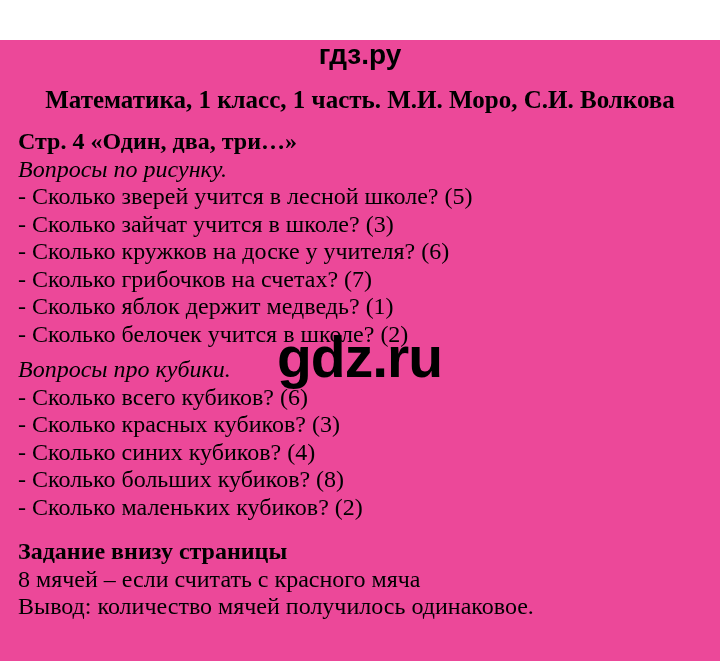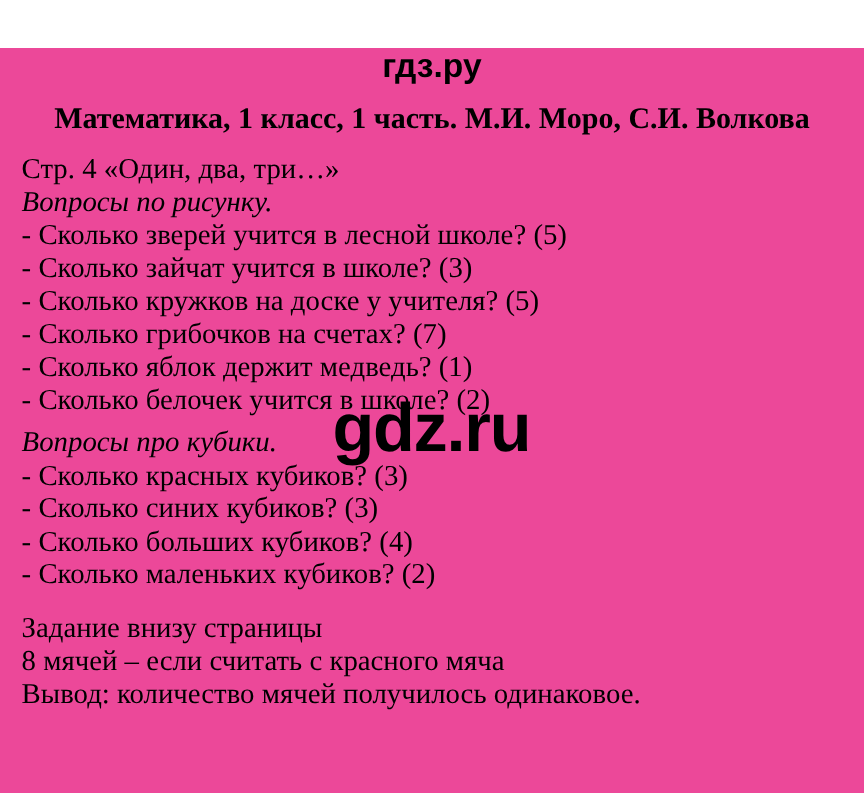--- a/index.html
+++ b/index.html
@@ -39,21 +39,21 @@
     line-height: 30px;
   }
   .content {
     position: absolute;
     top: 88px;
     left: 18px;
     right: 0;
     font-size: 24px;
     line-height: 27.5px;
   }
-  .bold { font-weight: normal; }
+  .bold { font-weight: bold; }
   .italic { font-style: italic; }
   .section-cubes { margin-top: 8px; }
   .task-block { margin-top: 17px; }
   .watermark {
     position: absolute;
     left: 277px;
     top: 289px;
     font-family: "Liberation Sans", sans-serif;
     font-weight: bold;
     font-size: 57px;
@@ -82,31 +82,32 @@
   <div class="doc-title">Математика, 1 класс, 1 часть. М.И. Моро, С.И. Волкова</div>
 
   <div class="content">
 
     <div class="bold">Стр. 4 «Один, два, три…»</div>
 
     <div class="section-picture">
       <div class="italic">Вопросы по рисунку.</div>
       <div>- Сколько зверей учится в лесной школе? (5)</div>
       <div>- Сколько зайчат учится в школе? (3)</div>
-      <div>- Сколько кружков на доске у учителя? (5)</div>
+      <div>- Сколько кружков на доске у учителя? (6)</div>
       <div>- Сколько грибочков на счетах? (7)</div>
       <div>- Сколько яблок держит медведь? (1)</div>
       <div>- Сколько белочек учится в школе? (2)</div>
     </div>
 
     <div class="section-cubes">
       <div class="italic">Вопросы про кубики.</div>
+      <div>- Сколько всего кубиков? (6)</div>
       <div>- Сколько красных кубиков? (3)</div>
-      <div>- Сколько синих кубиков? (3)</div>
-      <div>- Сколько больших кубиков? (4)</div>
+      <div>- Сколько синих кубиков? (4)</div>
+      <div>- Сколько больших кубиков? (8)</div>
       <div>- Сколько маленьких кубиков? (2)</div>
     </div>
 
     <div class="task-block">
       <div class="bold">Задание внизу страницы</div>
       <div>8 мячей – если считать с красного мяча</div>
       <div>Вывод: количество мячей получилось одинаковое.</div>
     </div>
 
   </div>

